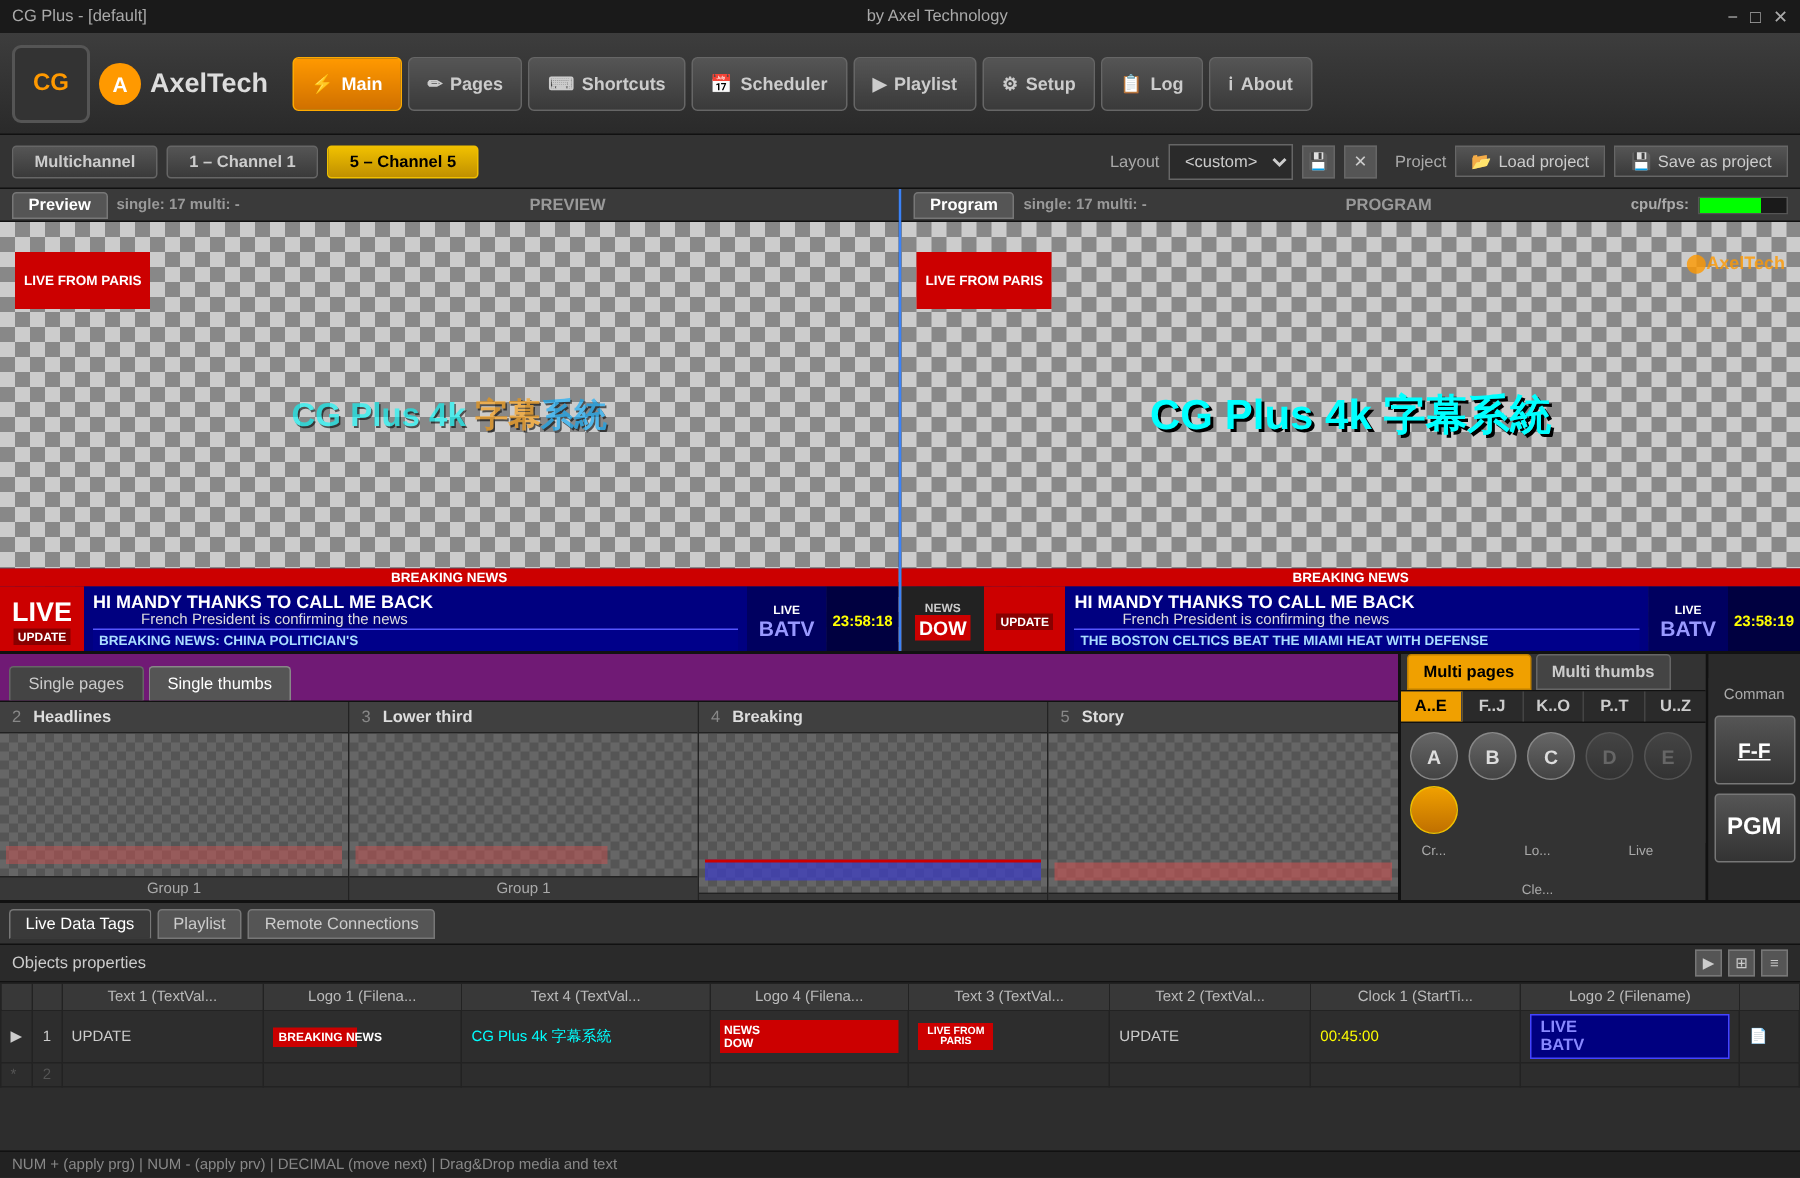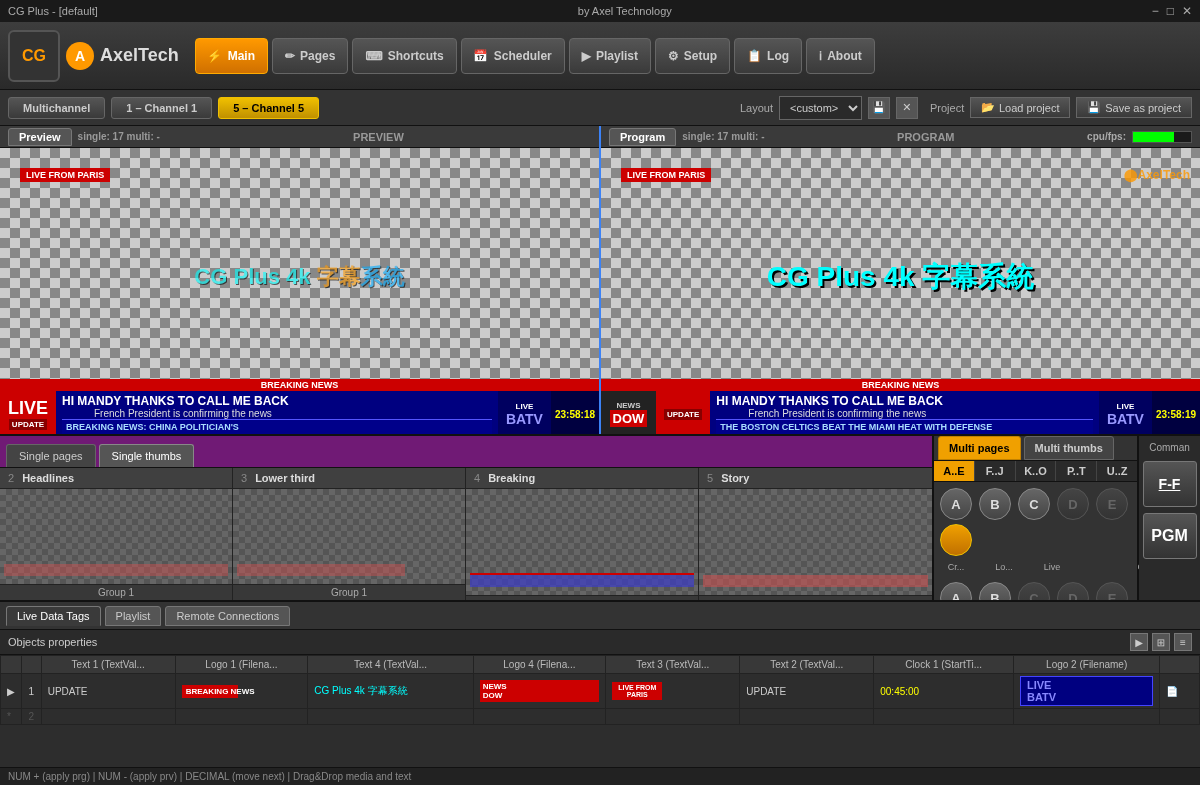--- a/index.html
+++ b/index.html
@@ -208,24 +208,24 @@
     .batv-live { font-size: 8px; color: #fff; }
     .clock-badge {
       background: #000040; color: #ff0;
       font-size: 10px; font-weight: bold;
       padding: 2px 4px;
       display: flex; align-items: center;
     }
 
     
     .live-from-paris {
-      position: absolute; top: 20px; left: 20px;
+      position: absolute; top: 20px; left: 10px;
       background: #cc0000; color: white;
       font-size: 9px; font-weight: bold;
-      padding: 2px 6px;
+      padding: 14px 6px;
     }
     .preview-text {
       position: absolute; top: 45%; left: 50%; transform: translate(-50%,-50%);
       color: #0ff; font-size: 22px; font-weight: bold; text-shadow: 1px 1px #000;
       opacity: 0.6;
     }
     .program-text {
       position: absolute; top: 45%; left: 50%; transform: translate(-50%,-50%);
       color: #0ff; font-size: 26px; font-weight: bold; text-shadow: 2px 2px #000;
     }
@@ -374,35 +374,36 @@
       display: flex; align-items: center; justify-content: center;
       cursor: pointer; font-size: 13px; font-weight: bold; color: #ddd;
     }
     .grid-btn.orange {
       background: linear-gradient(to bottom, #f0a000, #c07000);
       color: #fff; border-color: #f0c000;
     }
     .grid-btn.dimmed { color: #666; border-color: #555; background: linear-gradient(to bottom, #444, #333); }
     .grid-label {
       display: grid;
-      grid-template-columns: repeat(5, 1fr);
+      grid-template-columns: repeat(3, 1fr);
       gap: 16px;
       padding: 0 6px 4px;
     }
     .gl { font-size: 9px; color: #aaa; text-align: center; width: 32px; }
 
     
     #cmd-panel {
       width: 61px;
       display: flex;
       flex-direction: column;
       background: #2a2a2a;
       align-items: center;
       padding-top: 4px;
       gap: 6px;
+      margin-top: 16px;
     }
     .cmd-label {
       font-size: 10px; color: #aaa; text-align: center;
       padding: 2px 4px; width: 100%;
     }
     .cmd-btn-ff {
       width: 54px; height: 46px;
       background: linear-gradient(to bottom, #555, #333);
       border: 1px solid #777;
       display: flex; align-items: center; justify-content: center;

